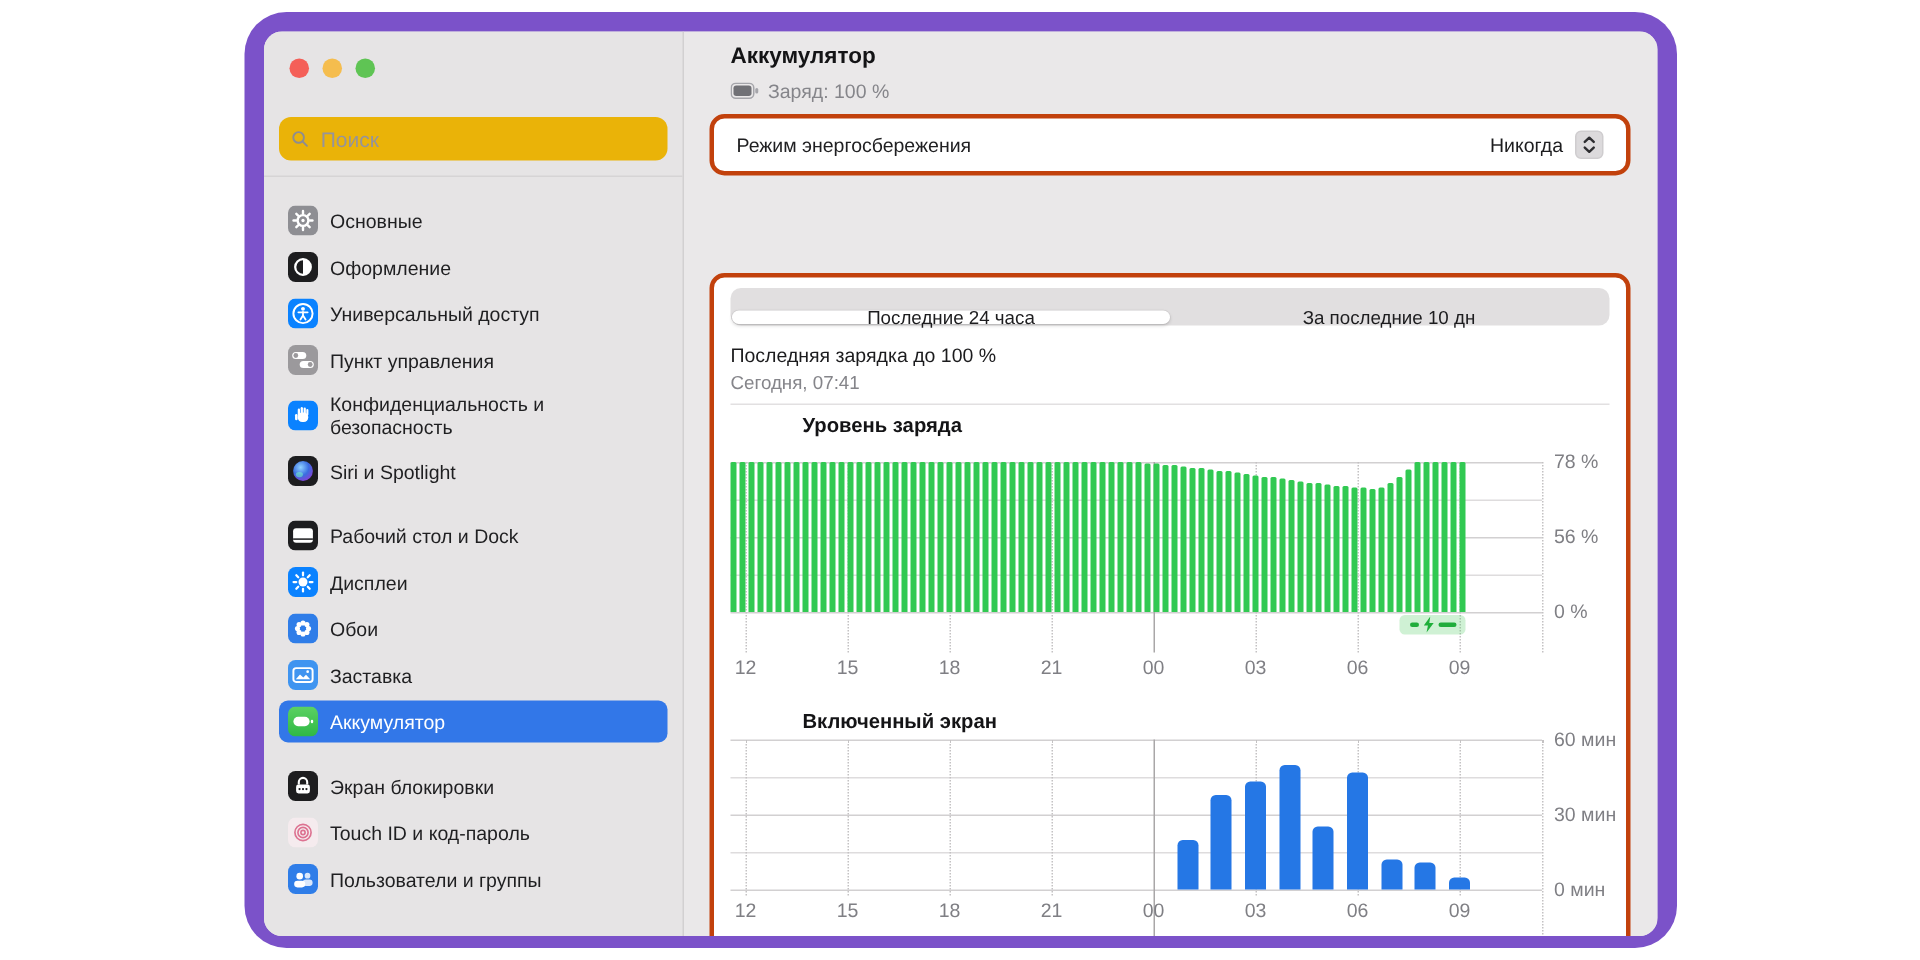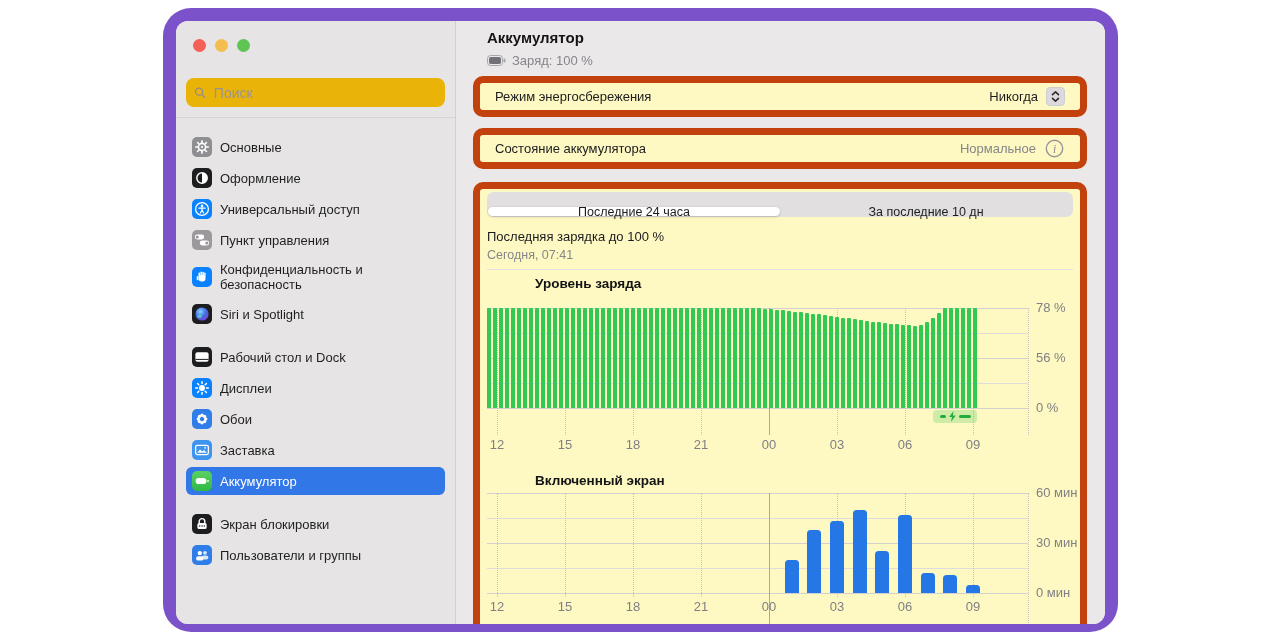--- a/index.html
+++ b/index.html
@@ -22,21 +22,21 @@
   .nav-item{display:flex;align-items:center;gap:8px;height:28px;padding:0 6px;border-radius:6px;
             font-size:13px;color:#1f1f21;margin-bottom:3px;}
   .nav-item.two-line{height:40px;}
   .nav-item.selected{background:#3277e8;color:#fff;}
   .nav-item .nicon{width:20px;height:20px;flex:none;}
   .nav-item .nlabel{line-height:15px;}
   
   .content{flex:1;position:relative;background:#eae8e9;}
   .page-title{position:absolute;left:31px;top:8px;font-size:15px;font-weight:bold;color:#141416;}
   .charge-row{position:absolute;left:31px;top:32px;display:flex;align-items:center;gap:6px;font-size:13px;color:#85858a;}
-  .card{position:absolute;left:17px;width:614px;background:#fef9c3;border:7px solid #c2410c;border-radius:10px;box-sizing:border-box;}
+  .card{position:absolute;left:17px;width:614px;background:#ffffff;border:3px solid #c2410c;border-radius:10px;box-sizing:border-box;}
   .card.rowcard{display:flex;align-items:center;justify-content:space-between;padding:0 15px;height:41px;}
   #card-energy{top:55px;} #card-health{top:107px;} #card-usage{top:161px;height:480px;}
   .row-label{font-size:13px;color:#202022;}
   .row-value{font-size:13px;color:#85858a;}
   .right-group{display:flex;align-items:center;gap:8px;}
   .value-dark{font-size:13px;color:#1d1d1f;}
   .stepper{width:17px;height:17px;background:#dcdadc;border:1px solid #cfcdcf;border-radius:4px;
            display:flex;align-items:center;justify-content:center;}
   .segmented{position:absolute;left:31px;top:171px;width:586px;height:25px;background:#e1dfe0;border-radius:7px;
              display:flex;padding:1px;box-sizing:border-box;z-index:2;}
@@ -235,20 +235,31 @@
                   <path d="M7.2 9 V7.4 A2.8 2.8 0 0 1 12.8 7.4 V9" fill="none" stroke="#fff" stroke-width="1.4"></path>
                   <rect x="5.4" y="9" width="9.2" height="6" rx="1.6" fill="#fff"></rect>
                   <circle cx="7.7" cy="12" r="0.75" fill="#1d1d1f"></circle>
                   <circle cx="10" cy="12" r="0.75" fill="#1d1d1f"></circle>
                   <circle cx="12.3" cy="12" r="0.75" fill="#1d1d1f"></circle>
                 </svg></span>
               <span class="nlabel">Экран блокировки</span>
             </div>
             <div class="nav-item">
               <span class="nicon"><svg width="20" height="20" viewBox="0 0 20 20">
+                  <rect width="20" height="20" rx="5" fill="#f5ebee"></rect>
+                  <g fill="none" stroke="#dd7291" stroke-width="1.1">
+                    <circle cx="10" cy="10" r="5.4"></circle>
+                    <circle cx="10" cy="10" r="3.4"></circle>
+                    <circle cx="10" cy="10" r="1.4"></circle>
+                  </g>
+                </svg></span>
+              <span class="nlabel">Touch ID и код-пароль</span>
+            </div>
+            <div class="nav-item">
+              <span class="nicon"><svg width="20" height="20" viewBox="0 0 20 20">
                   <rect width="20" height="20" rx="5" fill="#2f7de8"></rect>
                   <circle cx="13" cy="7.8" r="1.9" fill="rgba(255,255,255,0.82)"></circle>
                   <rect x="9.8" y="10.4" width="6.6" height="4.2" rx="2.1" fill="rgba(255,255,255,0.82)"></rect>
                   <circle cx="7.8" cy="8.1" r="2.2" fill="#fff"></circle>
                   <rect x="4.1" y="11.2" width="7.4" height="4.4" rx="2.2" fill="#fff"></rect>
                 </svg></span>
               <span class="nlabel">Пользователи и группы</span>
             </div>
           </div>
         </div>
@@ -271,30 +282,20 @@
           <span class="value-dark">Никогда</span>
           <span class="stepper">
             <svg width="11" height="13" viewBox="0 0 11 13">
               <path d="M2.5 4.6 L5.5 1.8 L8.5 4.6" fill="none" stroke="#2d2d30" stroke-width="1.6" stroke-linecap="round" stroke-linejoin="round"></path>
               <path d="M2.5 8.4 L5.5 11.2 L8.5 8.4" fill="none" stroke="#2d2d30" stroke-width="1.6" stroke-linecap="round" stroke-linejoin="round"></path>
             </svg>
           </span>
         </span>
       </div>
 
-      <div class="card rowcard" id="card-health">
-        <span class="row-label">Состояние аккумулятора</span>
-        <span class="right-group">
-          <span class="row-value">Нормальное</span>
-          <svg width="21" height="21" viewBox="0 0 21 21">
-            <circle cx="10.5" cy="10.5" r="8.2" fill="none" stroke="#97959a" stroke-width="1.4"></circle>
-            <text x="10.5" y="14.6" text-anchor="middle" font-family="Liberation Serif, DejaVu Serif, serif" font-size="11.5" font-style="italic" fill="#86868b">i</text>
-          </svg>
-        </span>
-      </div>
 
       <div class="card" id="card-usage"></div>
 
       <div class="segmented">
         <div class="segment active">Последние 24 часа</div>
         <div class="segment">За последние 10 дн</div>
       </div>
 
       <div class="lc-title">Последняя зарядка до 100 %</div>
       <div class="lc-date">Сегодня, 07:41</div>

